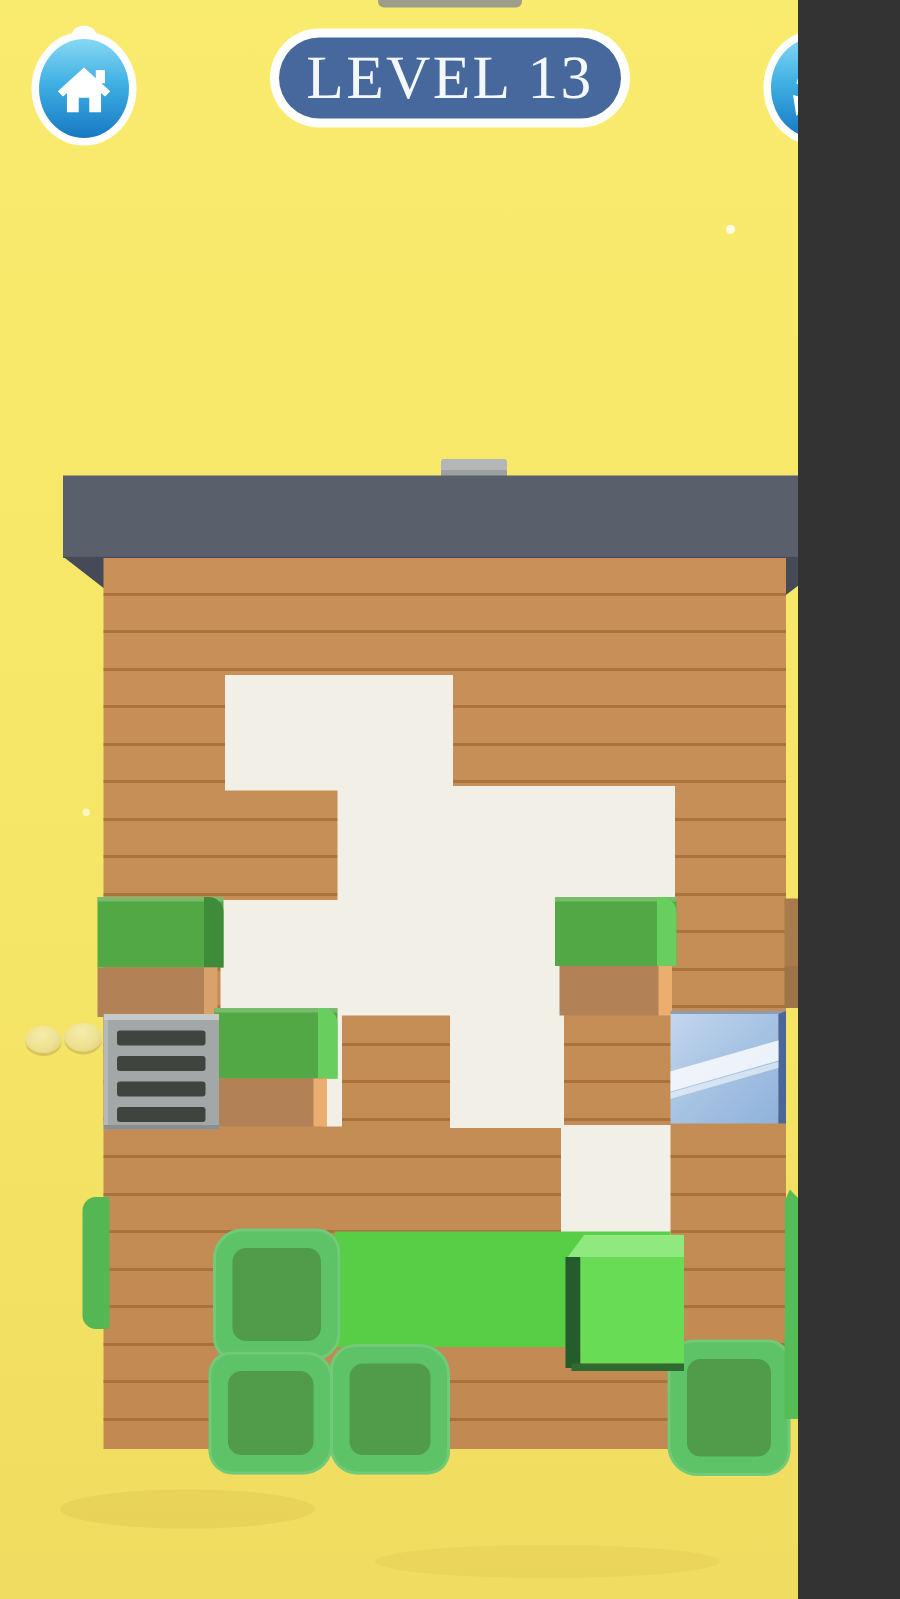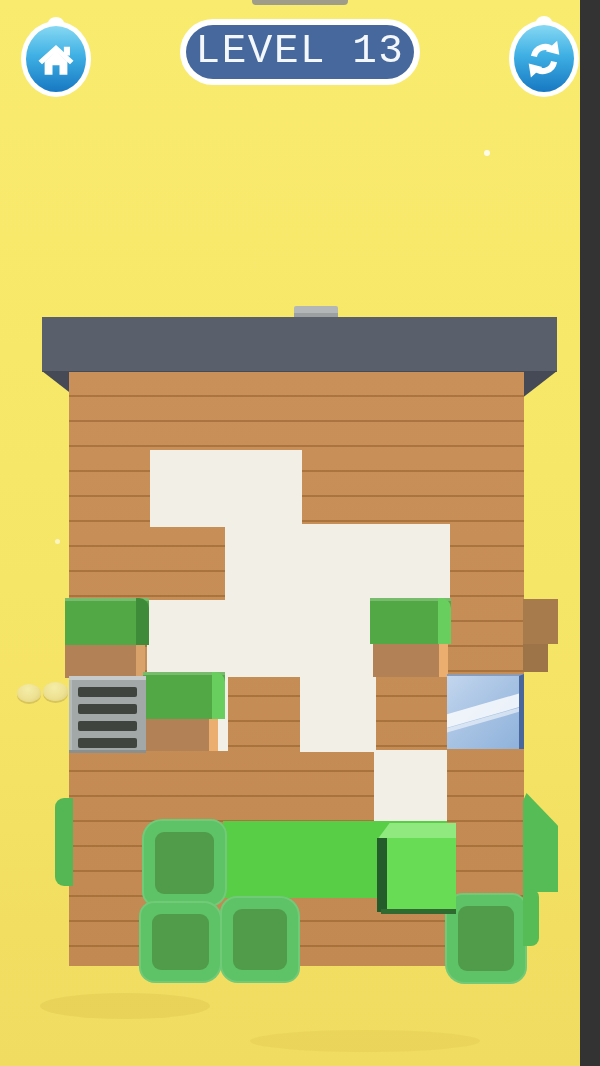--- a/index.html
+++ b/index.html
@@ -1,18 +1,18 @@
 <!DOCTYPE html>
 <html><head>
 <meta charset="utf-8">
 <style>
   html,body{margin:0;padding:0;background:#333;}
   .screen{
-    position:relative;width:580px;height:1066px;overflow:hidden;
-    font-family:Liberation Mono, monospace;
+    position:relative;width:532px;height:1066px;overflow:hidden;
+    font-family:Liberation Serif, serif;
     background:linear-gradient(180deg,#F9EB6E 0%,#F6E667 55%,#F0DC60 100%);
   }
   .abs{position:absolute;}
 
   
   .top-sliver{left:252px;top:0;width:96px;height:5px;background:#8F8F8F;border-radius:0 0 4px 4px;opacity:.85;}
   .fleck{background:rgba(255,255,255,.85);border-radius:50%;}
   .fleck1{left:484px;top:150px;width:6px;height:6px;}
   .fleck2{left:55px;top:539px;width:5px;height:5px;opacity:.7;}
   .coin{background:radial-gradient(ellipse at 45% 30%,#F5EDA8 0%,#EDE193 55%,#DCCB7C 100%);border-radius:50%;box-shadow:0 2px 0 rgba(180,160,80,.45);}

